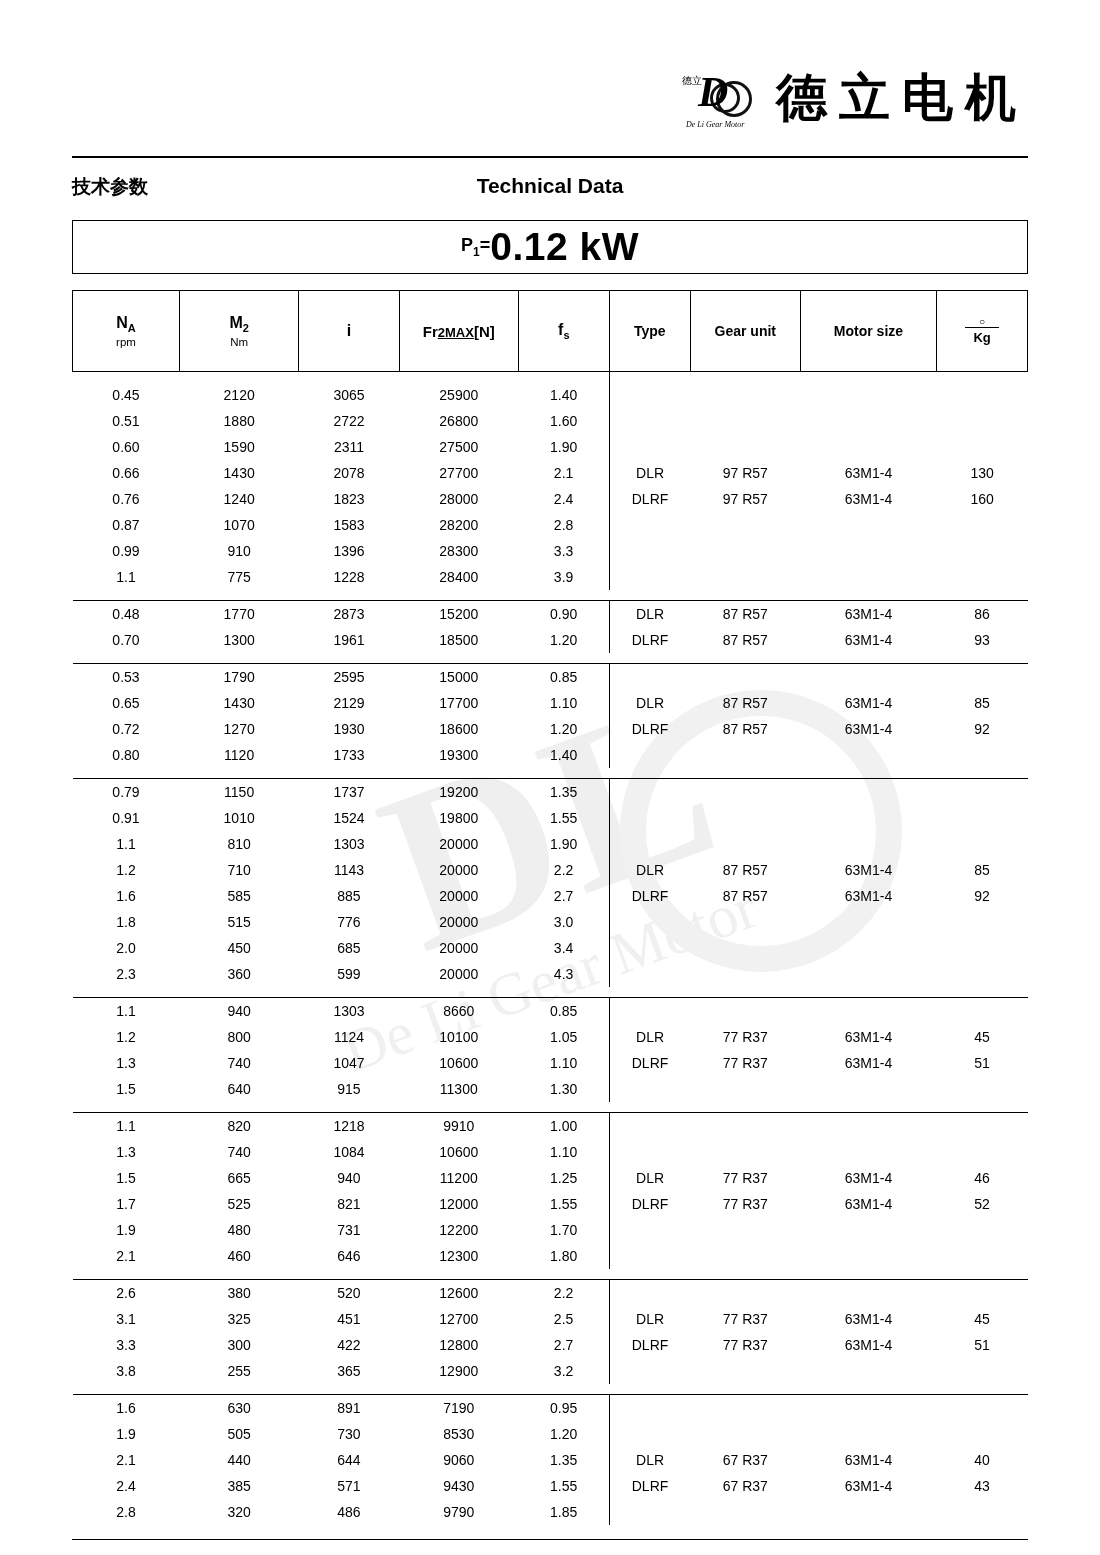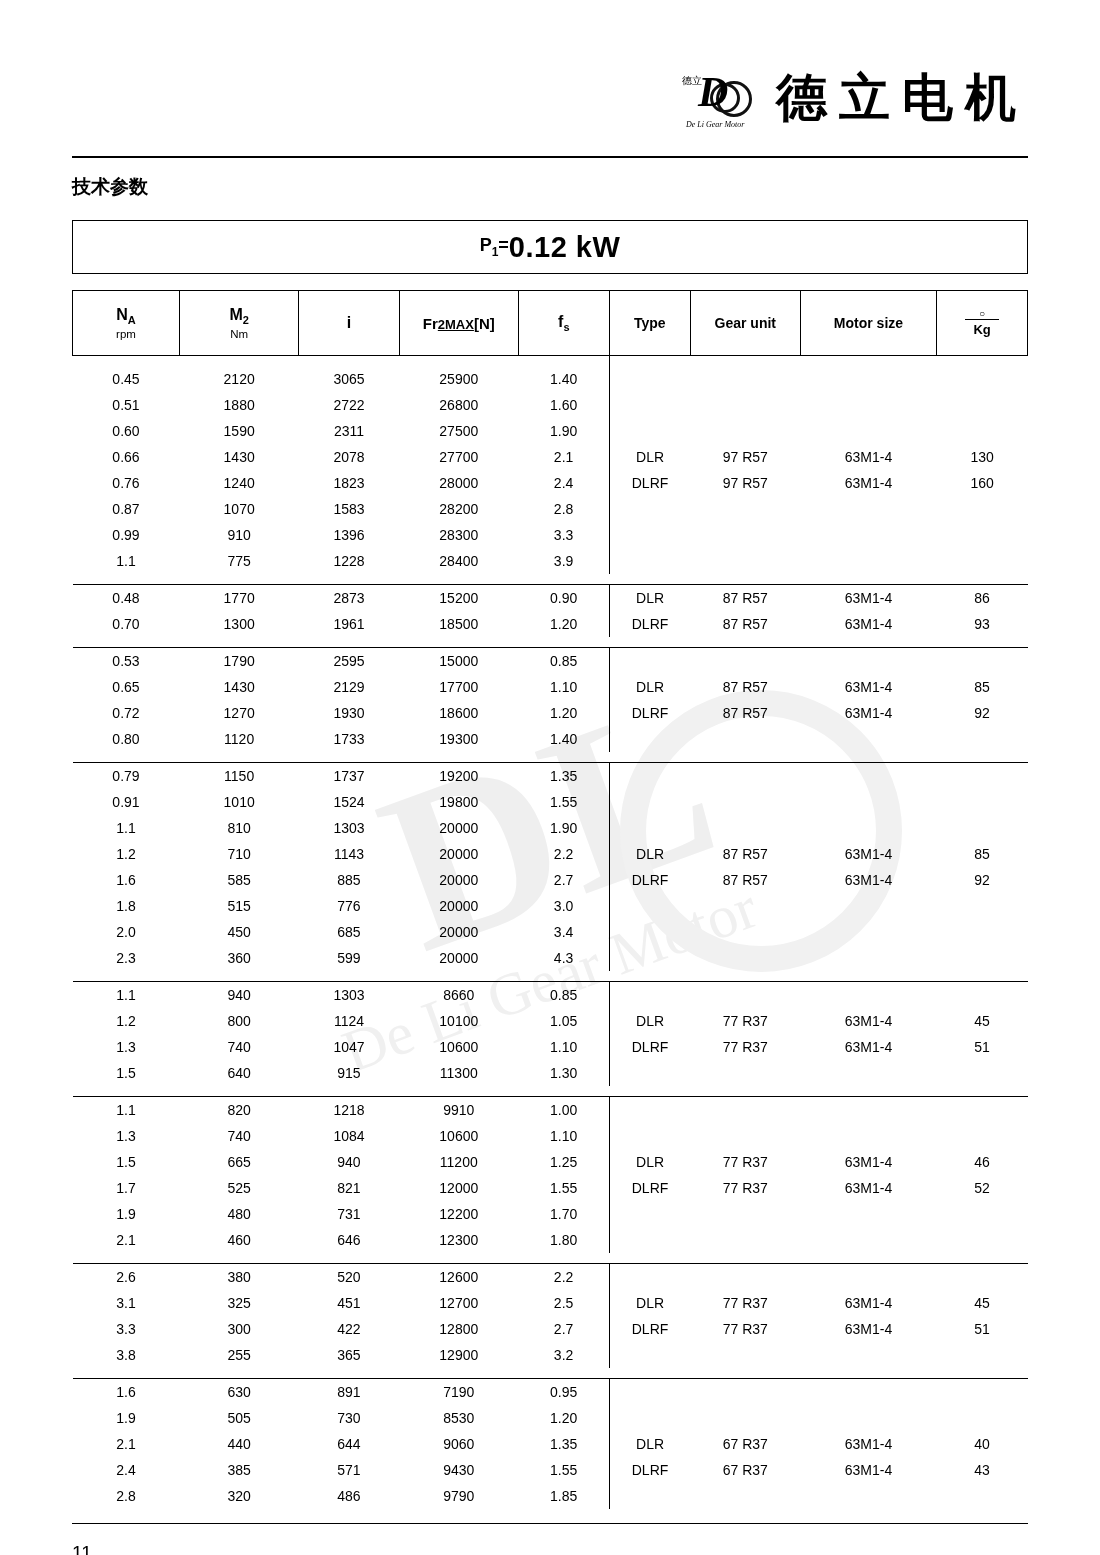--- a/index.html
+++ b/index.html
@@ -162,42 +162,42 @@
     margin-bottom: 16px;
   }
   .power-banner .p1 {
     font-size: 18px;
     font-weight: bold;
   }
   .power-banner .p1 sub {
     font-size: 12px;
   }
   .power-banner .val {
-    font-size: 29px;
+    font-size: 39px;
     font-weight: bold;
     letter-spacing: 0.5px;
   }
 
   
   table.data {
     width: 100%;
     border-collapse: collapse;
     table-layout: fixed;
     margin-top: 6px;
   }
   table.data th, table.data td {
     font-size: 14px;
     text-align: center;
     vertical-align: middle;
   }
   thead th {
     border: 1.2px solid #000;
     height: 60px;
     font-weight: bold;
-    padding: 2px 0;
+    padding: 10px 0;
     margin-top: 32px;
   }
   thead .sub {
     display: block;
     font-weight: normal;
     font-size: 11.5px;
     margin-top: 1px;
   }
   thead .big {
     font-size: 16px;
@@ -271,20 +271,21 @@
       <div class="cn">德立</div>
       <div class="d">D</div>
       <div class="en">De Li Gear Motor</div>
     </div>
     <div class="brand-cn">德立电机</div>
   </div>
   <div class="rule"></div>
 
   <div class="title-row">
     <div class="title-cn">技术参数</div>
+    <div class="title-en">Technical Data</div>
   </div>
 
   <div class="power-banner">
     <span class="p1"><span>P</span><sub>1</sub><span>=</span></span>
       <span class="val">0.12 kW</span>
   </div>
 
   <table class="data">
     <colgroup>
       <col style="width:11.2%">

